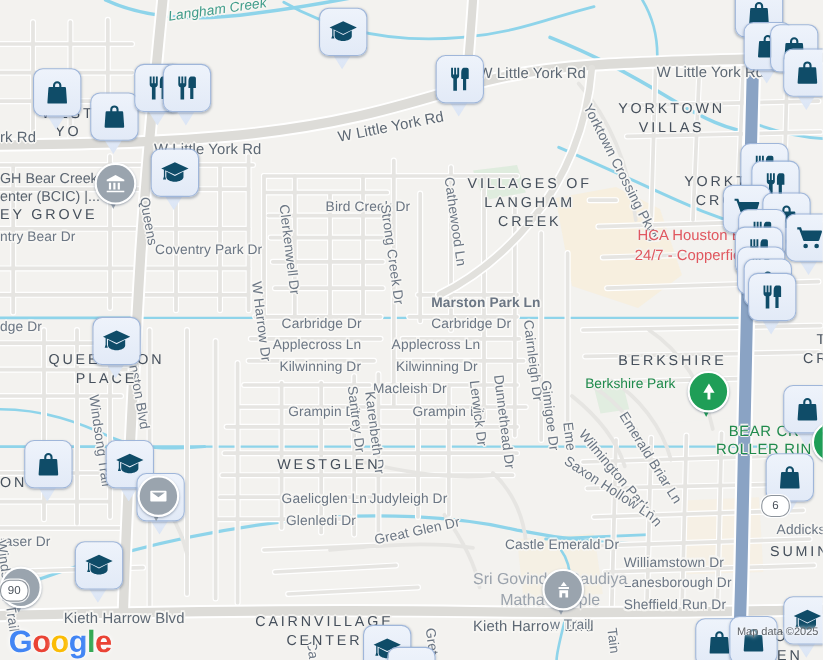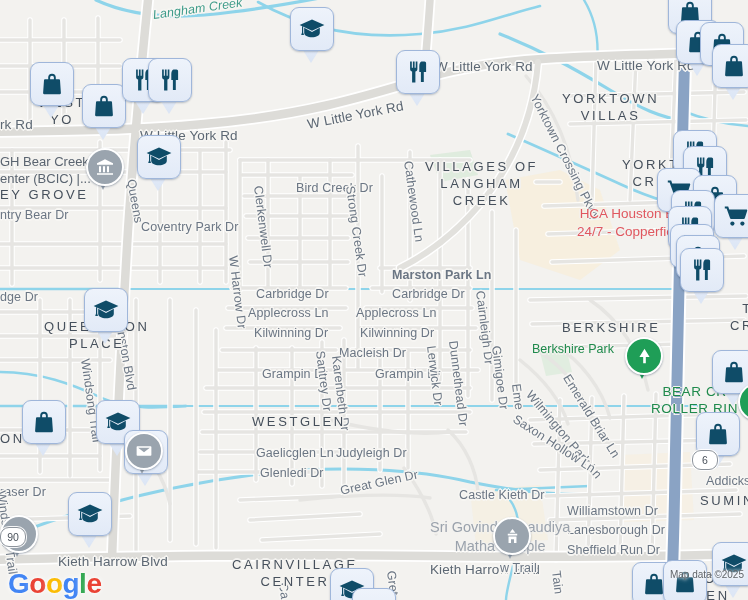--- a/index.html
+++ b/index.html
@@ -259,21 +259,21 @@
       <div class="lbl road rot" style="left: 327px; top: 350px; transform: rotate(83deg);">Santrey Dr</div>
       <div class="lbl road rot" style="left: 343px; top: 355px; transform: rotate(83deg);">Karenbeth Dr</div>
       <div class="lbl road rot" style="left: 438px; top: 345px; transform: rotate(83deg);">Lerwick Dr</div>
       <div class="lbl road rot" style="left: 460px; top: 340px; transform: rotate(83deg);">Dunnethead Dr</div>
       <div class="lbl road rot" style="left: 487px; top: 290px; transform: rotate(83deg);">Cairnleigh Dr</div>
       <div class="lbl road rot" style="left: 503px; top: 345px; transform: rotate(83deg);">Gimigoe Dr</div>
       <div class="lbl road rot" style="left: 336px; top: 426px; margin-top: 20px;">Judyleigh Dr</div>
       <div class="lbl road rot" style="left: 256px; top: 446px;">Gaelicglen Ln</div>
       <div class="lbl road rot" style="left: 260px; top: 466px;">Glenledi Dr</div>
       <div class="lbl road rot" style="left: 339px; top: 484px; transform: rotate(-12deg);">Great Glen Dr</div>
-      <div class="lbl road rot" style="left: 459px; top: 488px;">Castle Kieth Dr</div>
+      <div class="lbl road rot" style="left: 459px; top: 488px;">Castle Emerald Dr</div>
       <div class="lbl road rot" style="left: 0px; top: 485px;">raser Dr</div>
       <div class="lbl road rot" style="left: 0px; top: 290px;">dge Dr</div>
       <div class="lbl road rot" style="left: 92px; top: 358px; transform: rotate(82deg);">Windsong Trail</div>
       <div class="lbl road rot" style="left: 8px; top: 490px; transform: rotate(82deg);">Windsong Trail</div>
       <div class="lbl road big rot" style="left: 58px; top: 554px;">Kieth Harrow Blvd</div>
       <div class="lbl road big rot" style="left: 430px; top: 562px;">Kieth Harrow Blvd</div>
       <div class="lbl road rot" style="left: 500px; top: 561px;">w Trail</div>
       <div class="lbl road rot" style="left: 398px; top: 584px; margin-top: 16px;">Glamis Ln</div>
       <div class="lbl road rot" style="left: 563px; top: 570px; transform: rotate(83deg);">Tain</div>
       <div class="lbl road rot" style="left: 398px; top: 570px; transform: rotate(83deg);">Gret</div>

